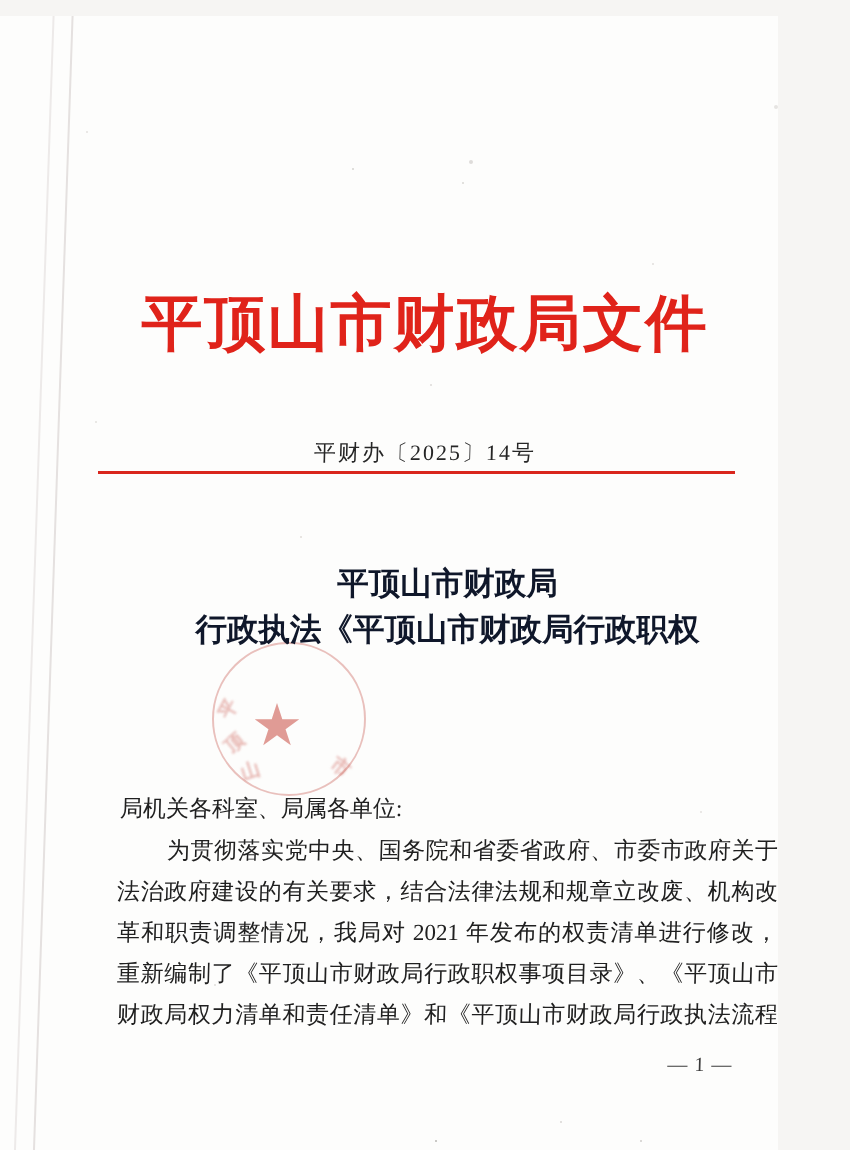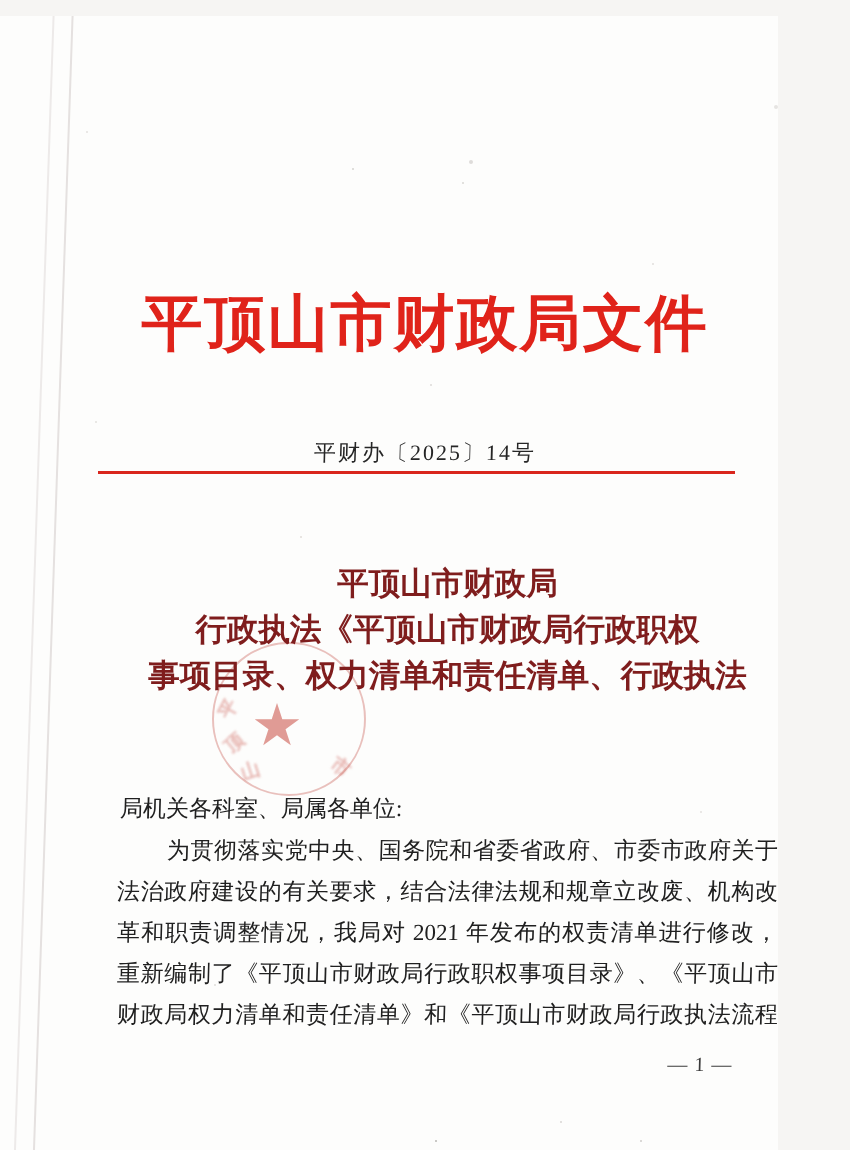--- a/index.html
+++ b/index.html
@@ -37,21 +37,21 @@
   .doc-number{
     position:absolute;left:0;top:421px;width:850px;
     text-align:center;font-size:22px;line-height:32px;color:#262626;
     letter-spacing:2px;white-space:nowrap;
   }
   
   .red-rule{position:absolute;left:98px;top:455px;width:637px;height:3px;}
   
   .doc-title{
     position:absolute;left:117px;top:545px;width:661px;
-    text-align:center;font-weight:700;color:#7f1d1d;
+    text-align:center;font-weight:700;color:#0f172a;
     font-size:31.5px;line-height:46px;white-space:nowrap;
   }
   
   .seal{position:absolute;left:205px;top:618px;width:170px;height:170px;pointer-events:none;}
   .seal-ring{
     position:absolute;left:7px;top:8px;width:150px;height:150px;border-radius:50%;
     border:2px solid rgba(203,101,92,0.40);filter:blur(0.6px);
   }
   .seal-star{
     position:absolute;left:46px;top:63px;font-size:58px;line-height:58px;
@@ -103,21 +103,20 @@
     <span class="seal-char c0">平</span>
     <span class="seal-char c1">顶</span>
     <span class="seal-char c2">山</span>
     <span class="seal-char c3">市</span>
     <span class="seal-star">★</span>
   </div>
 
   <div class="doc-title">
     <div>平顶山市财政局</div>
     <div>行政执法《平顶山市财政局行政职权</div>
-    <div>事项目录、权力清单和责任清单、行政执法</div>
   </div>
 
   <div class="salutation lean">局机关各科室、局属各单位:</div>
 
   <div class="body-block">
     <div class="body-line indent lean">为贯彻落实党中央、国务院和省委省政府、市委市政府关于</div>
     <div class="body-line lean">法治政府建设的有关要求，结合法律法规和规章立改废、机构改</div>
     <div class="body-line lean">革和职责调整情况，我局对 2021 年发布的权责清单进行修改，</div>
     <div class="body-line lean">重新编制了《平顶山市财政局行政职权事项目录》、《平顶山市</div>
     <div class="body-line lean">财政局权力清单和责任清单》和《平顶山市财政局行政执法流程</div>

